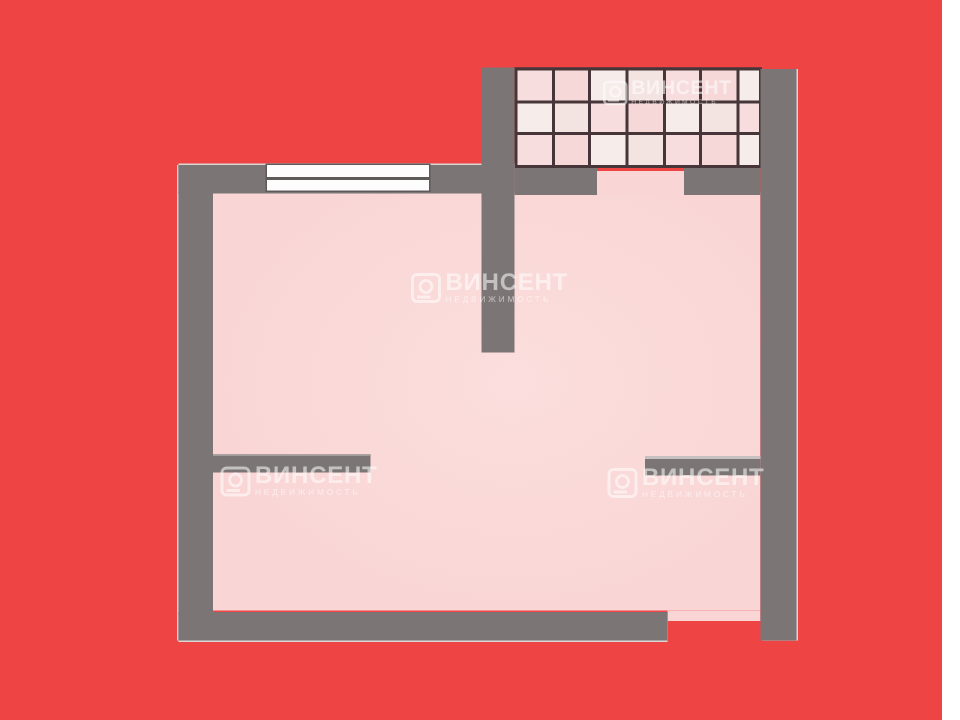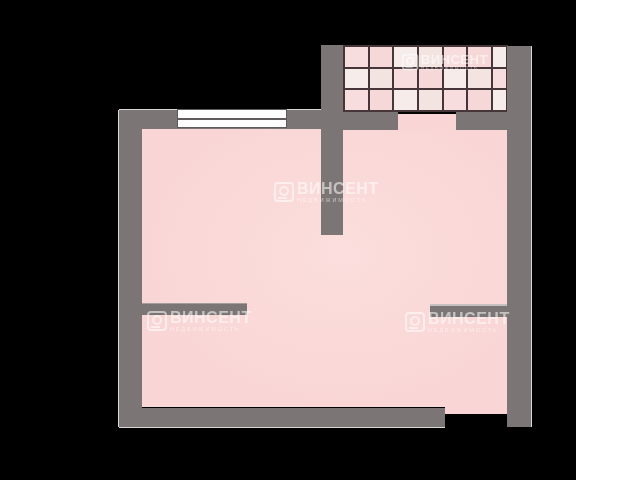--- a/index.html
+++ b/index.html
@@ -8,21 +8,21 @@
     --floor:#f9d6d5;
     --floor_light:#fbdedd;
     --tile_line:#463639;
     --window_frame:#5f5a5a;
     --window_pane:#fdfdfd;
     --watermark:rgba(255,255,255,0.55);
   }
   html,body{margin:0;padding:0;background:#ffffff;}
   body{font-family:"Liberation Sans", sans-serif;}
   .canvas{
-    position:relative;width:576px;height:480px;background:#000000;overflow:hidden;
+    position:relative;width:628px;height:480px;background:#ef4444;overflow:hidden;
   }
   .abs{position:absolute;}
   .wall{background:var(--wall);}
   .floor{
     background:radial-gradient(ellipse at 55% 45%, var(--floor_light) 0%, var(--floor) 70%);
   }
   .notch{background:var(--floor);}
   
   .wall-left{left:119px;top:110px;width:23px;height:317px;box-shadow:-1px 0 0 #d9d6d6;}
   .wall-top-left{left:119px;top:110px;width:224px;height:19px;box-shadow:0 -1px 0 #d9d6d6;}

